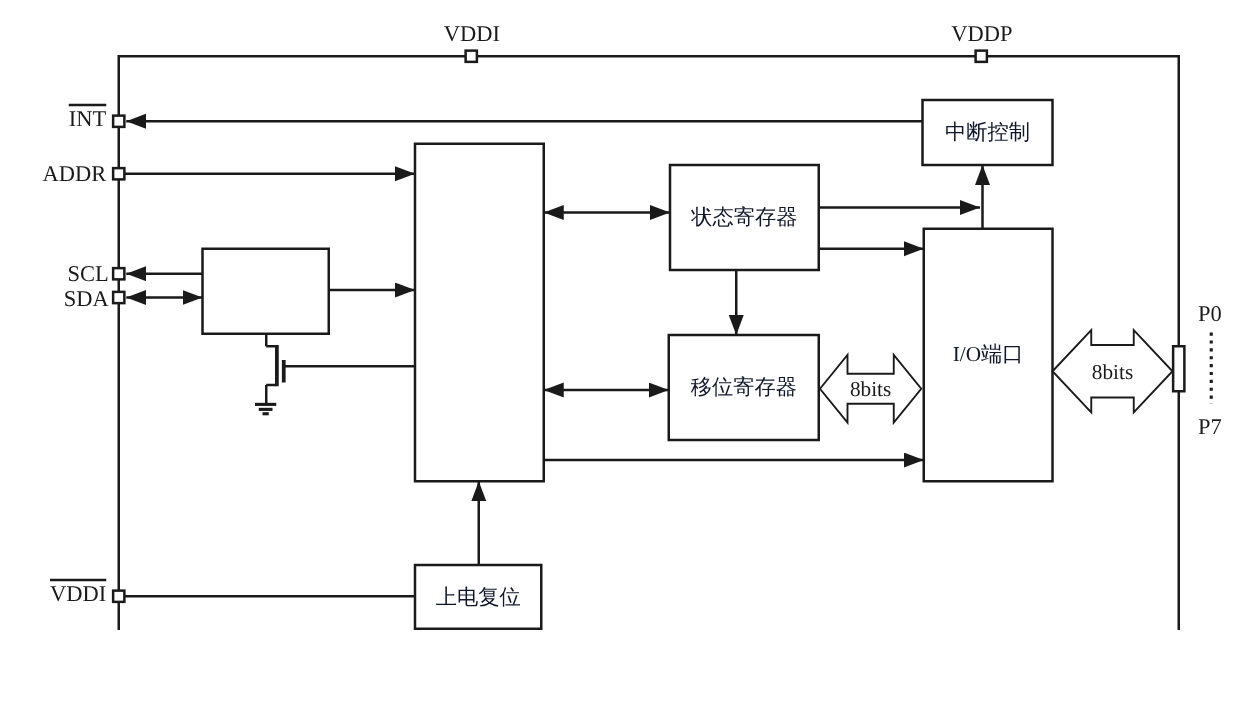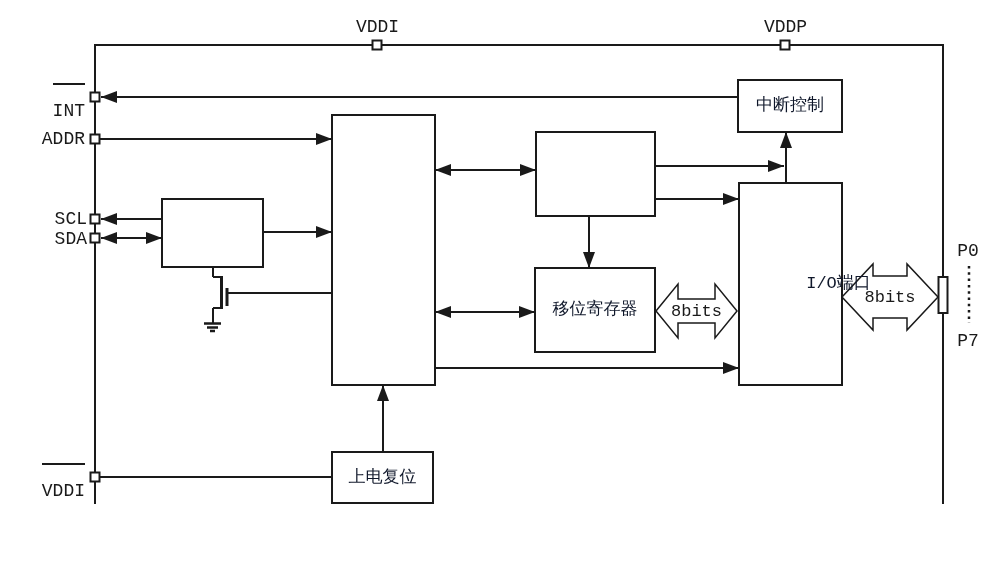--- a/index.html
+++ b/index.html
@@ -1,37 +1,37 @@
 <!DOCTYPE html>
 <html><head>
 <meta charset="utf-8">
 <style>
   html,body{margin:0;padding:0;background:#ffffff;}
   .stage{
     position:relative;
     width:989px;height:504px;
     background:#ffffff;
-    font-family:Liberation Mono, monospace;
+    font-family:Liberation Serif, serif;
     color:#1a1a1a;
     overflow:hidden;
   }
   .stage svg{position:absolute;left:0;top:0;}
   .lbl{
     position:absolute;
     font-size:18px;
     line-height:1.15;
     color:#1a1a1a;
     white-space:nowrap;
   }
   .lbl.right{text-align:right;}
   .lbl.center{text-align:center;}
   .overbar{
     display:inline-block;
     border-top:2px solid #1a1a1a;
-    padding-top:17px;
+    padding-top:1px;
     line-height:1.05;
   }
   .blk-lbl{
     position:absolute;
     display:flex;
     flex-direction:column;
     align-items:center;
     justify-content:center;
     text-align:center;
     font-size:17px;
@@ -138,21 +138,22 @@
   <div class="lbl right" style="left:30px;top:229px;width:57px;">SDA</div>
   <div class="lbl right" style="left:10px;top:463px;width:75px;">
     <span class="overbar">VDDI</span>
   </div>
   <div class="lbl center" style="left:470px;top:546px;width:65px;">
     <span>V</span><span class="vss-sub">SS</span>
   </div>
   <div class="lbl center" style="left:946px;top:241px;width:44px;">P0</div>
   <div class="lbl center" style="left:946px;top:331px;width:44px;">P7</div>
 
+  <div class="blk-lbl" style="left:536px;top:132px;width:119px;height:84px;">状态寄存器</div>
   <div class="blk-lbl" style="left:535px;top:268px;width:120px;height:84px;">移位寄存器</div>
   <div class="blk-lbl" style="left:738px;top:80px;width:104px;height:52px;">中断控制</div>
-  <div class="blk-lbl" style="left:739px;top:183px;width:103px;height:202px;padding-left:48px;">I/O端口</div>
+  <div class="blk-lbl" style="left:739px;top:183px;width:103px;height:202px;">I/O端口</div>
   <div class="blk-lbl" style="left:332px;top:452px;width:101px;height:51px;">上电复位</div>
 
   <div class="bus-lbl" style="left:666px;top:302px;width:61px;">8bits</div>
   <div class="bus-lbl" style="left:860px;top:288px;width:60px;">8bits</div>
 
 </div>
 
 </body></html>

